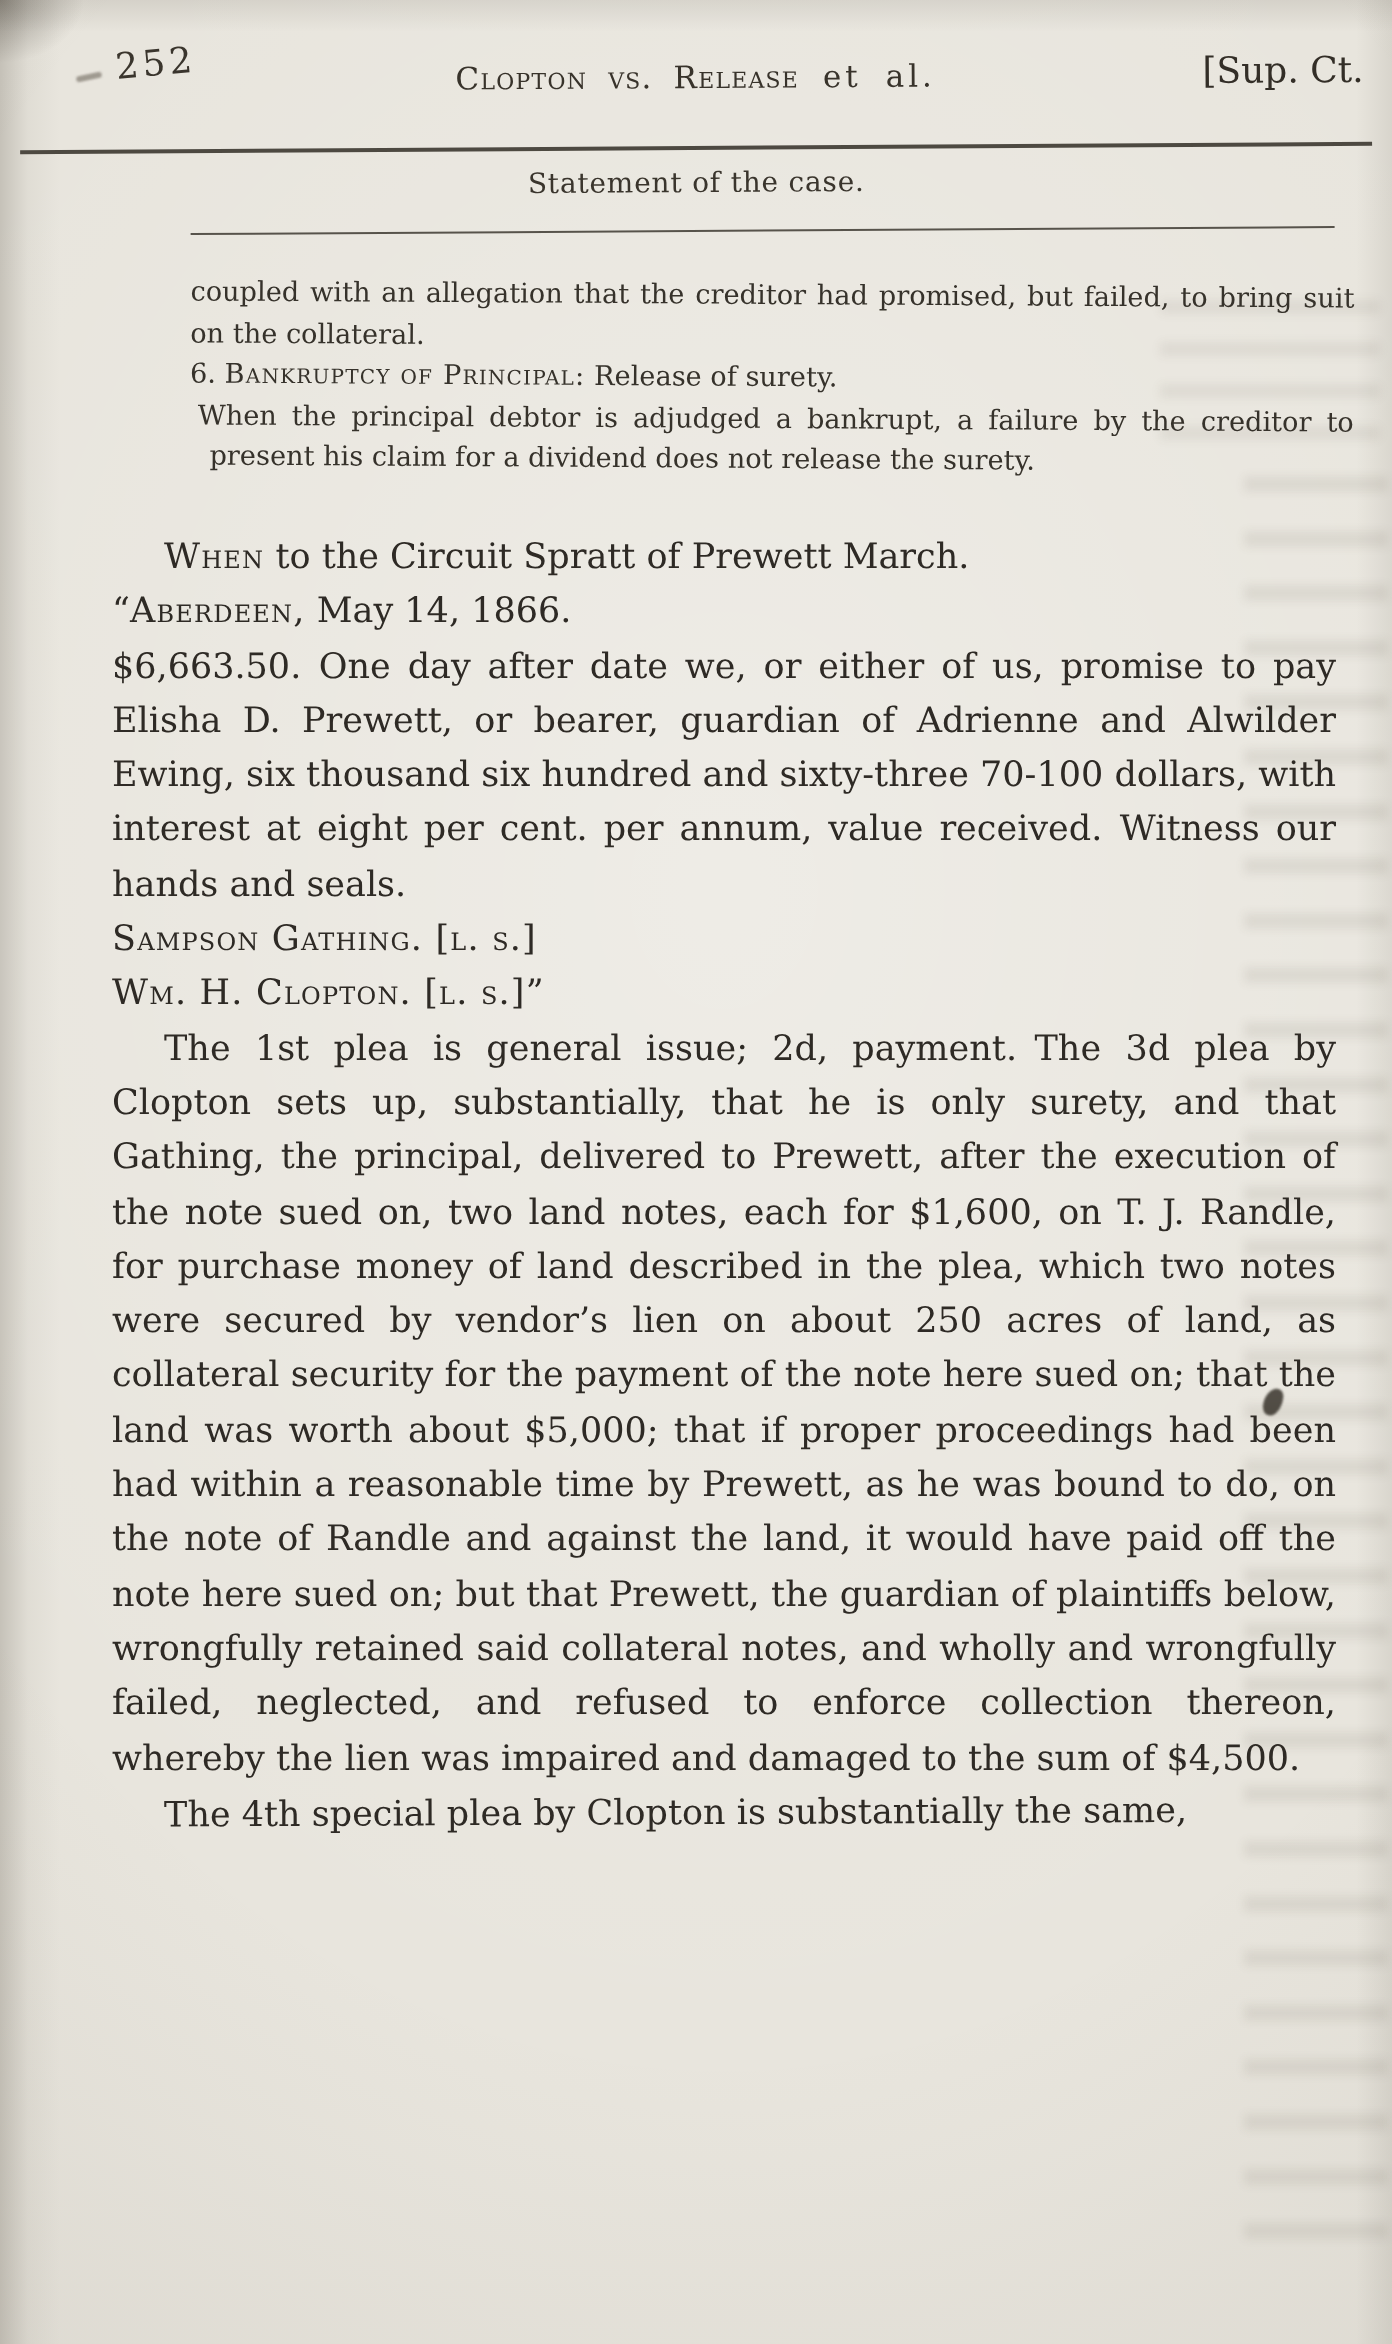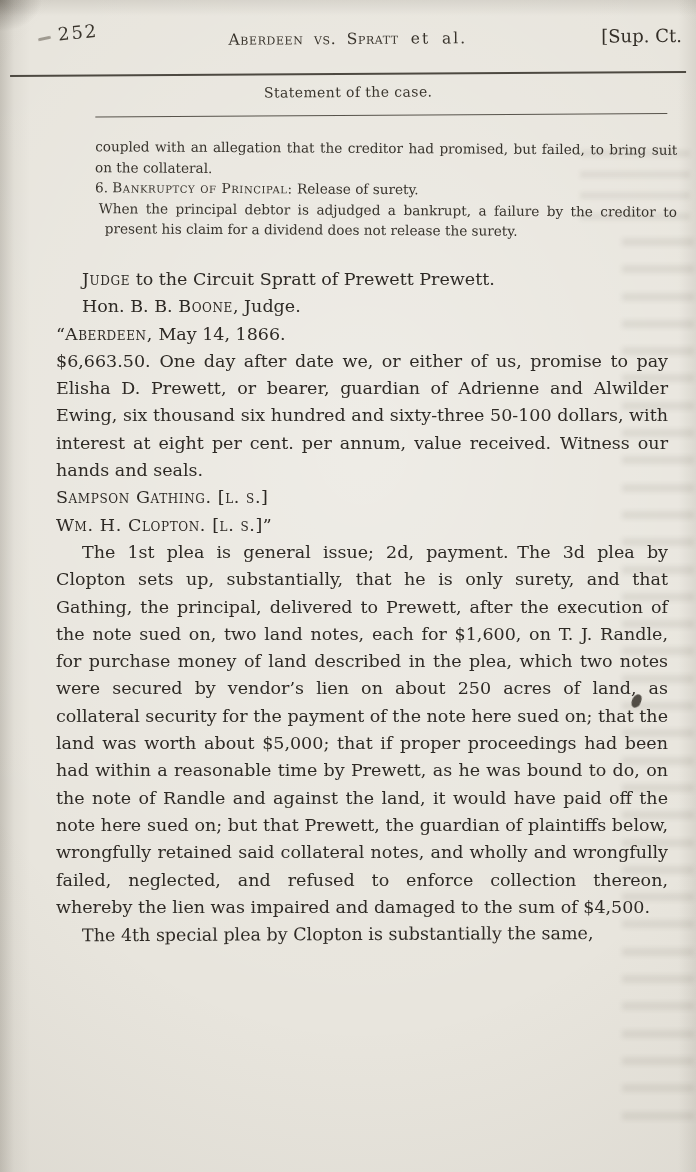--- a/index.html
+++ b/index.html
@@ -70,37 +70,36 @@
 <div class="page">
 
   <div class="corner-shadow"></div>
   <div class="pen-mark"></div>
   <div class="bleed-top"></div>
   <div class="bleed"></div>
   <div class="ink-blot"></div>
 
   <div class="head-area">
     <span class="pagenum">252</span>
-    <div class="running-title"><span class="sc">Aberdeen vs. Spratt</span> <span>et al.</span></div>
+    <div class="running-title"><span class="sc">Clopton vs. Release</span> <span>et al.</span></div>
     <span class="court">[Sup. Ct.</span>
     <div class="rule1"></div>
     <div class="section-head">Statement of the case.</div>
     <div class="rule2"></div>
   </div>
 
   <div class="headnote">
     <p class="hn-cont just">coupled with an allegation that the creditor had promised, but failed, to bring suit on the collateral.</p>
     <p class="hn-item"><span>6. </span><span class="sc">Bankruptcy of Principal:</span><span class="it"> Release of surety.</span></p>
     <p class="hn-when just">When the principal debtor is adjudged a bankrupt, a failure by the creditor to present his claim for a dividend does not release the surety.</p>
   </div>
 
   <main class="body-text">
-    <p class="ind"><span class="sc">Judge</span><span> to the Circuit Spratt of </span><span class="it">Prewett</span><span> Prewett.</span></p>
-    <p class="ind"><span>Hon. B. B. </span><span class="sc">Boone</span><span>, Judge.</span></p>
+    <p class="ind"><span class="sc">When</span><span> to the Circuit Spratt of </span><span class="it">Prewett</span><span> March.</span></p>
     <p class="dateline"><span>“</span><span class="sc">Aberdeen,</span><span class="it"> May 14, 1866.</span></p>
-    <p class="just">$6,663.50. One day after date we, or either of us, promise to pay Elisha D. Prewett, or bearer, guardian of Adrienne and Alwilder Ewing, six thousand six hundred and sixty-three 50-100 dollars, with interest at eight per cent. per annum, value received. Witness our hands and seals.</p>
+    <p class="just">$6,663.50. One day after date we, or either of us, promise to pay Elisha D. Prewett, or bearer, guardian of Adrienne and Alwilder Ewing, six thousand six hundred and sixty-three 70-100 dollars, with interest at eight per cent. per annum, value received. Witness our hands and seals.</p>
     <p class="sig sig1"><span class="sc">Sampson Gathing.</span><span class="sc"> [l. s.]</span></p>
     <p class="sig sig2"><span class="sc">Wm. H. Clopton.</span><span class="sc"> [l. s.]”</span></p>
     <p class="ind just">The 1st plea is general issue; 2d, payment. The 3d plea by Clopton sets up, substantially, that he is only surety, and that Gathing, the principal, delivered to Prewett, after the execution of the note sued on, two land notes, each for $1,600, on T. J. Randle, for purchase money of land described in the plea, which two notes were secured by vendor’s lien on about 250 acres of land, as collateral security for the payment of the note here sued on; that the land was worth about $5,000; that if proper proceedings had been had within a reasonable time by Prewett, as he was bound to do, on the note of Randle and against the land, it would have paid off the note here sued on; but that Prewett, the guardian of plaintiffs below, wrongfully retained said collateral notes, and wholly and wrongfully failed, neglected, and refused to enforce collection thereon, whereby the lien was impaired and damaged to the sum of $4,500.</p>
     <p class="ind tilt-up">The 4th special plea by Clopton is substantially the same,</p>
   </main>
 
 </div>
 
 </body></html>

